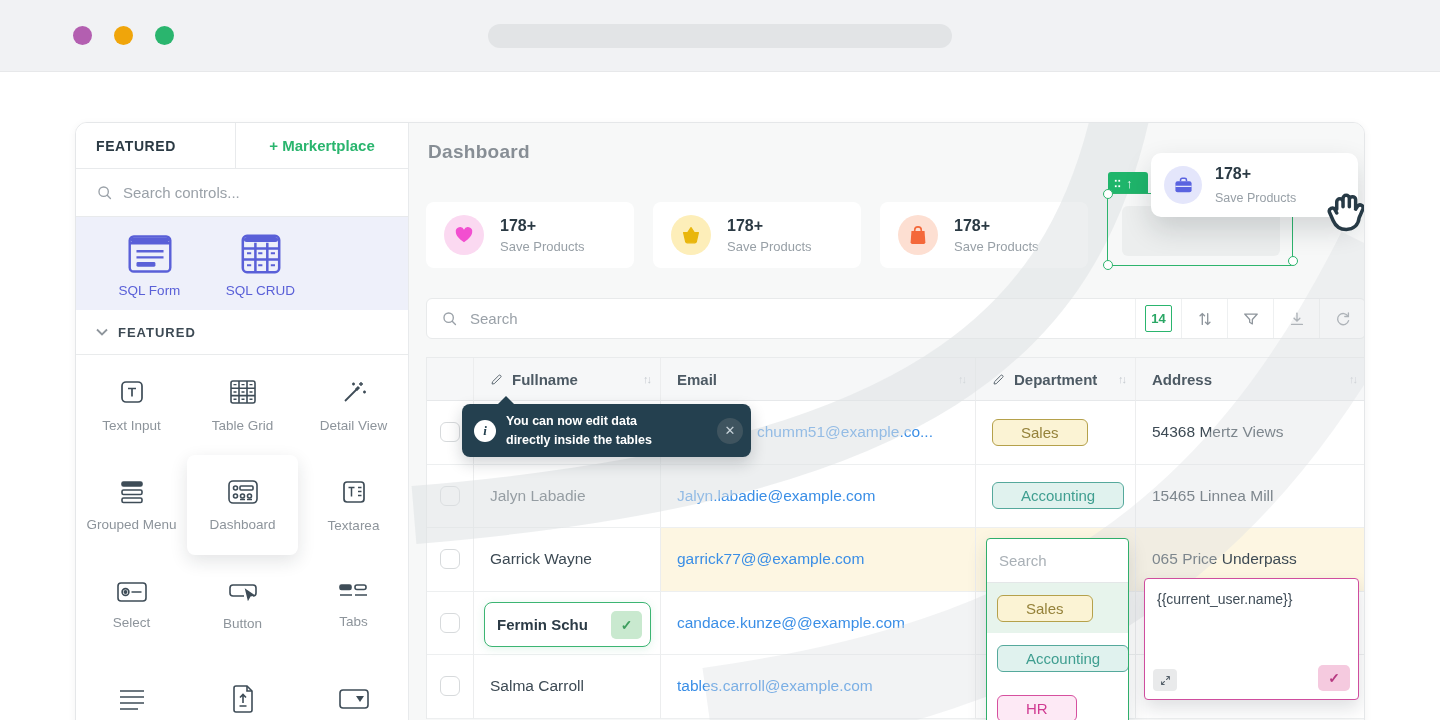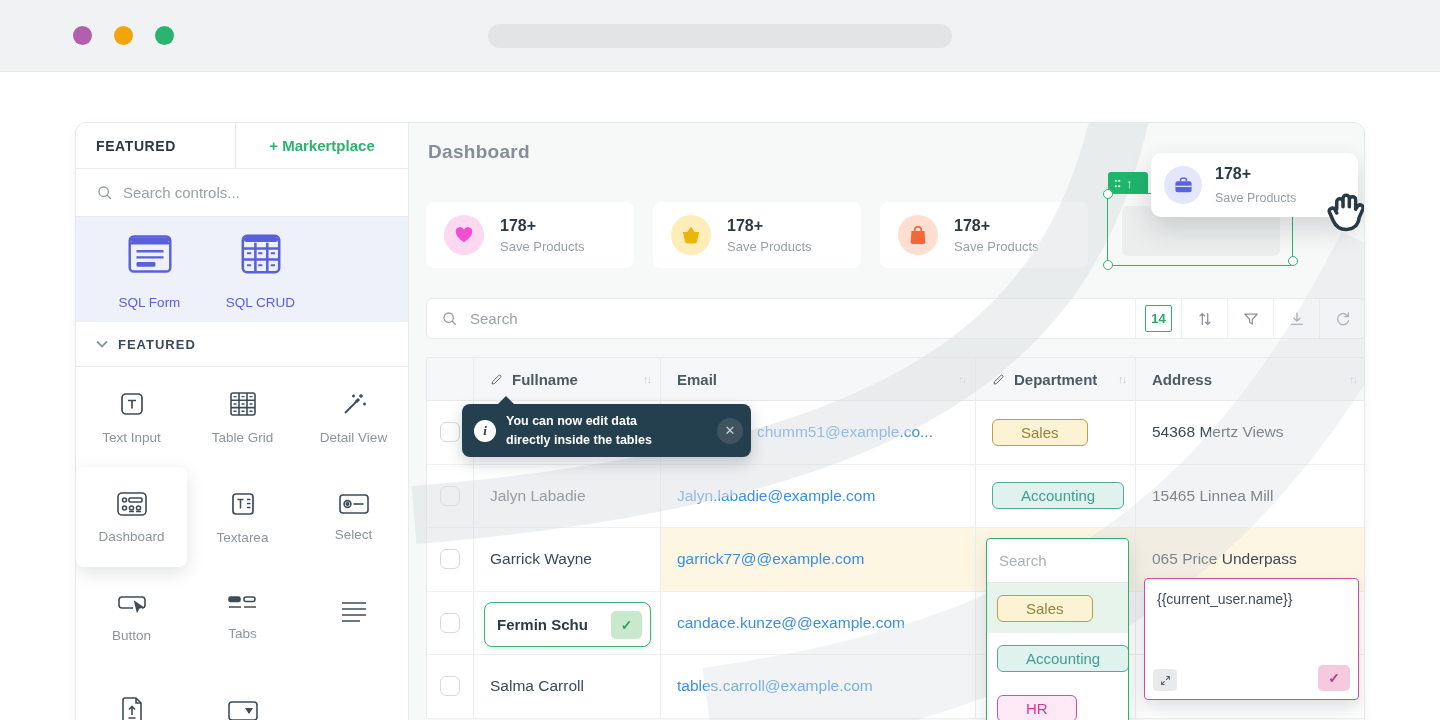--- a/index.html
+++ b/index.html
@@ -28,21 +28,21 @@
   .sb-tab.controls { width:160px; font-weight:700; color:#2b3a44; letter-spacing:.6px;
     border-right:1px solid #e8eaec; }
   .sb-tab.market { flex:1; justify-content:center; color:#2ab56e; font-weight:700;
     font-size:15px; }
   .sb-search { height:48px; display:flex; align-items:center; gap:10px; padding:0 20px;
     border-bottom:1px solid #e8eaec; color:#9aa1a8; }
   .sb-search input { border:0; outline:0; flex:1; font-size:15px; color:#5a6670;
     background:transparent; font-family:inherit; }
   .sb-search input::placeholder { color:#9aa1a8; }
   .pinned { background:#eef0fa; display:flex; padding:16px 0 12px 18px; }
-  .pin-item { width:111px; display:flex; flex-direction:column; align-items:center; gap:20px;
+  .pin-item { width:111px; display:flex; flex-direction:column; align-items:center; gap:8px;
     color:#5a60d8; font-size:13.5px; }
   .feat-hdr { height:45px; display:flex; align-items:center; gap:10px; padding:3px 20px;
     border-bottom:1px solid #e9ebec; font-size:13px; font-weight:700; color:#3d4a54;
     letter-spacing:1px; }
   .feat-hdr .chev { color:#8e959c; }
   .ctl-grid { display:grid; grid-template-columns:repeat(3,111px); grid-auto-rows:100px; }
   .ctl { display:flex; flex-direction:column; align-items:center; justify-content:center;
     gap:12px; color:#3e4c57; }
   .ctl .lbl { font-size:13.5px; color:#8d949b; white-space:nowrap; }
   .ctl.sel { background:#fff; border-radius:8px; box-shadow:0 6px 18px rgba(27,35,44,.12);
@@ -257,20 +257,30 @@
       <div class="ctl">
         <span>
           <svg width="28" height="28" viewBox="0 0 28 28" fill="none" stroke="#3e4c57" stroke-width="1.8">
             <path d="M5 23 L17 11"></path>
               <path d="M16 12 l3-3" stroke-width="3"></path>
             <path d="M21 4 v4 M19 6 h4 M24.5 12.5 v3 M23 14 h3 M13.5 4.5 v3 M12 6 h3" stroke-width="1.4"></path>
             </svg>
         </span>
         <span class="lbl">Detail View</span>
       </div>
+      <div class="ctl">
+        <span>
+          <svg width="28" height="26" viewBox="0 0 28 26" fill="none" stroke="#3e4c57" stroke-width="1.6">
+            <rect x="4" y="3" width="20" height="4" rx="1.5" fill="#3e4c57"></rect>
+            <rect x="4" y="11" width="20" height="4.5" rx="1.5"></rect>
+            <rect x="4" y="19" width="20" height="4.5" rx="1.5"></rect>
+            </svg>
+        </span>
+        <span class="lbl">Grouped Menu</span>
+      </div>
       <div class="ctl sel">
         <span>
           <svg width="32" height="26" viewBox="0 0 32 26" fill="none" stroke="#3e4c57" stroke-width="1.6">
             <rect x="2" y="2" width="28" height="22" rx="4"></rect>
             <circle cx="8.5" cy="9" r="2"></circle>
               <rect x="13" y="7" width="13" height="4" rx="1"></rect>
             <circle cx="8.5" cy="17" r="2"></circle>
               <circle cx="15.5" cy="17" r="2"></circle>
               <circle cx="22.5" cy="17" r="2"></circle>
             <path d="M13 20.5 h5 M20 20.5 h5" stroke-width="1.3"></path>

